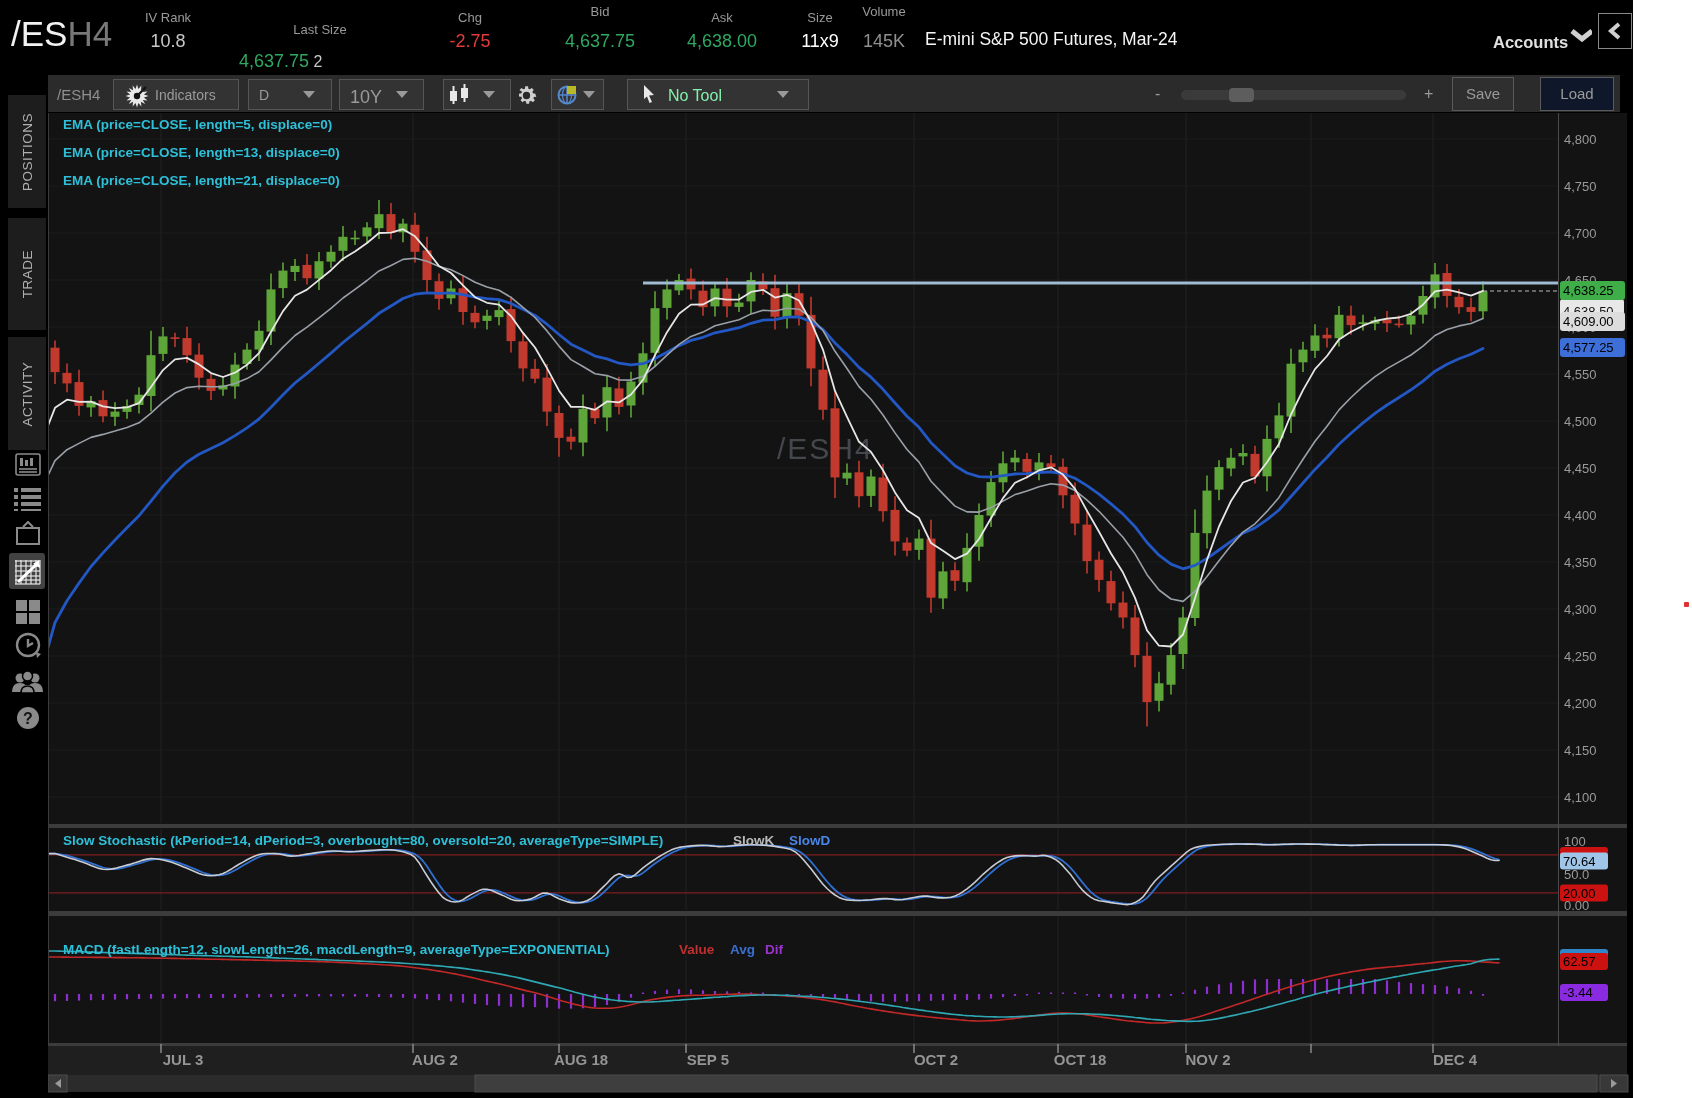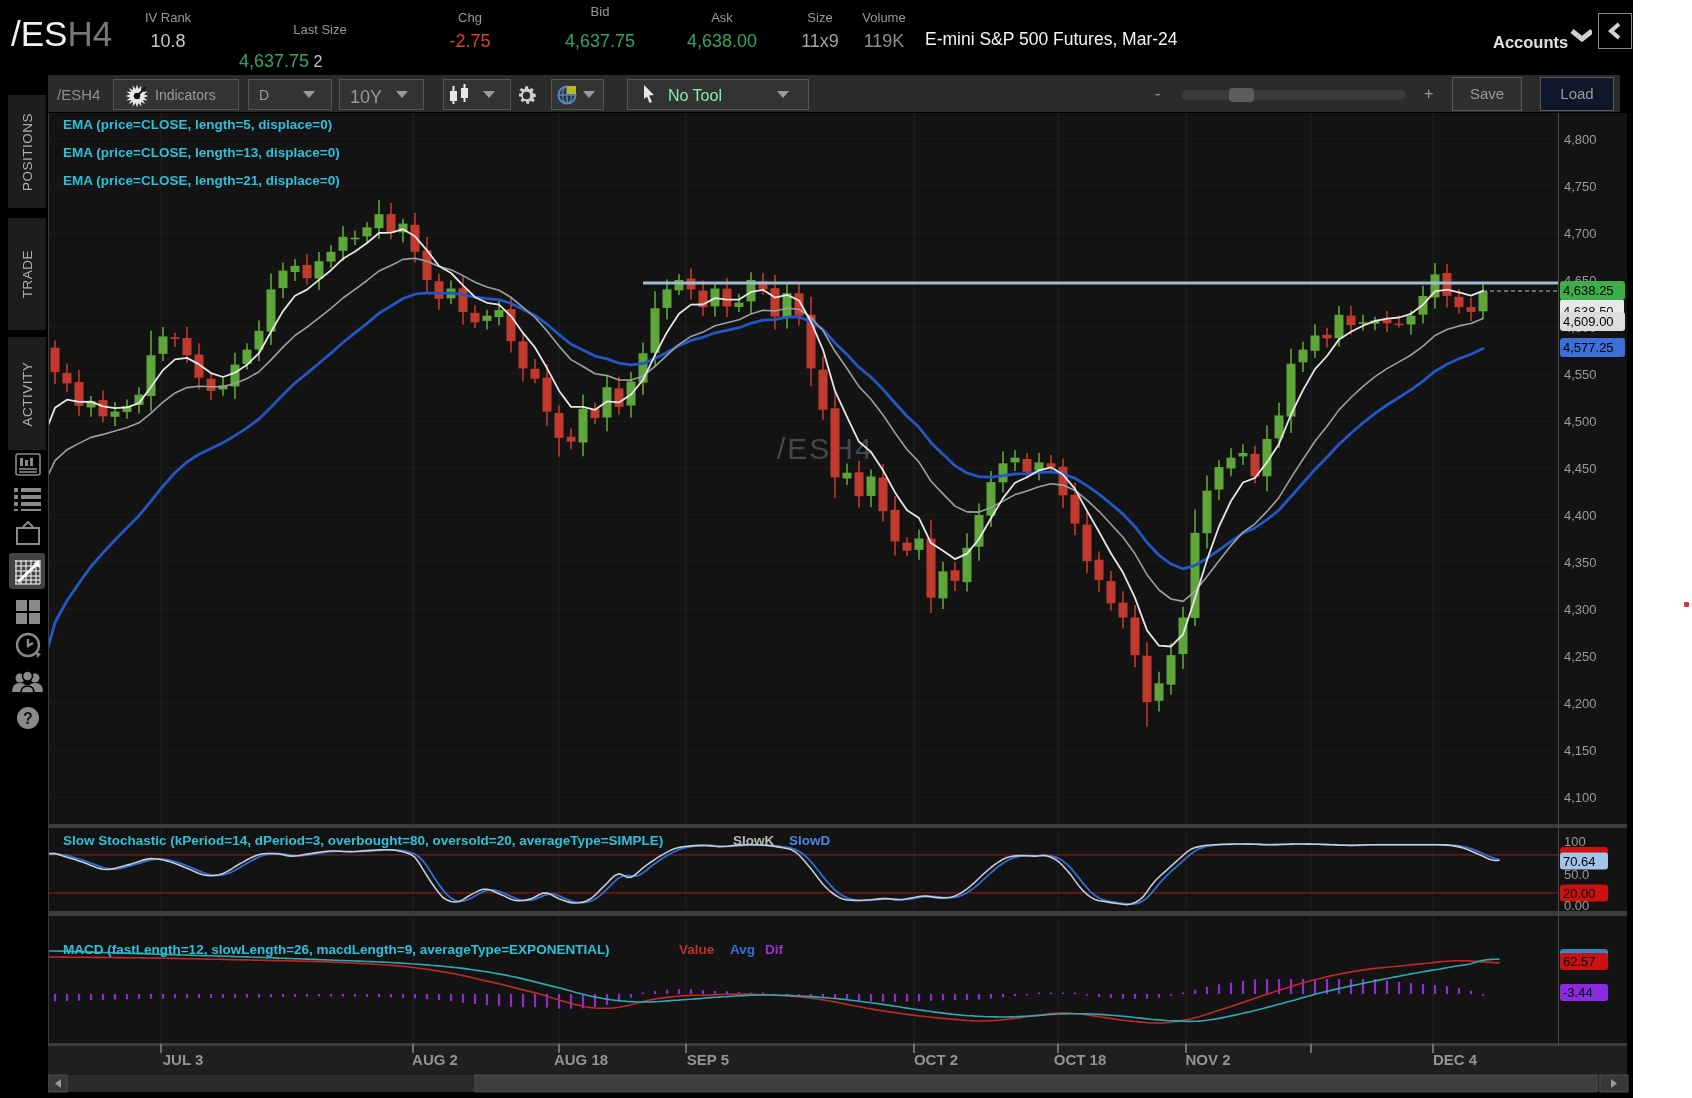--- a/index.html
+++ b/index.html
@@ -18,23 +18,23 @@
 <div class="abs lbl" style="left:168px;top:10px;transform:translateX(-50%);">IV Rank</div>
 <div class="abs val" style="left:168px;top:31px;transform:translateX(-50%);color:#c8c8c8;">10.8</div>
 <div class="abs lbl" style="left:320px;top:10px;transform:translateX(-50%);margin-top:12px;">Last Size</div>
 <div class="abs lbl" style="left:470px;top:10px;transform:translateX(-50%);">Chg</div>
 <div class="abs val" style="left:470px;top:31px;transform:translateX(-50%);color:#e03c3c;">-2.75</div>
 <div class="abs lbl" style="left:600px;top:4px;transform:translateX(-50%);">Bid</div>
 <div class="abs val" style="left:600px;top:31px;transform:translateX(-50%);color:#2fa862;">4,637.75</div>
 <div class="abs lbl" style="left:722px;top:10px;transform:translateX(-50%);">Ask</div>
 <div class="abs val" style="left:722px;top:31px;transform:translateX(-50%);color:#2fa862;">4,638.00</div>
 <div class="abs lbl" style="left:820px;top:10px;transform:translateX(-50%);">Size</div>
-<div class="abs val" style="left:820px;top:31px;transform:translateX(-50%);color:#a3a3a3;">11x9</div>
-<div class="abs lbl" style="left:884px;top:10px;transform:translateX(-50%);">Volume</div>
-<div class="abs val" style="left:884px;top:31px;transform:translateX(-50%);color:#8f8f8f;">119K</div>
+<div class="abs val" style="left:820px;top:31px;transform:translateX(-50%);color:#ffffff;">11x9</div>
+<div class="abs lbl" style="left:884px;top:4px;transform:translateX(-50%);">Volume</div>
+<div class="abs val" style="left:884px;top:31px;transform:translateX(-50%);color:#8f8f8f;">145K</div>
 <div class="abs val" style="left:239px;top:31px;color:#2fa862;margin-top:20px;">4,637.75<span style="color:#c8c8c8;font-size:16px;"> 2</span></div>
 <div class="abs" style="left:925px;top:29px;font-size:17.5px;color:#f5f5f5;">E-mini S&amp;P 500 Futures, Mar-24</div>
 <div class="abs" style="left:1493px;top:33px;font-size:16.5px;font-weight:bold;color:#e0e0e0;">Accounts</div>
 <svg class="abs" style="left:1570px;top:29px" width="22" height="13">
       <path d="M2 2 L12 10 L22 2" stroke="#d0d0d0" stroke-width="5" fill="none"></path>
     </svg>
 <div class="abs" style="left:1598px;top:13px;width:34px;height:36px;border:1px solid #888;background:#000;"></div>
 <svg class="abs" style="left:1607px;top:22px" width="16" height="18">
       <path d="M12 2 L4 9 L12 16" stroke="#d0d0d0" stroke-width="4" fill="none"></path>
     </svg>
@@ -77,21 +77,21 @@
 <div class="tbtn" style="left:627px;width:182px;"></div>
 <svg class="abs" style="left:641px;top:84px" width="16" height="20">
       <path d="M3 1 L13 11 L8 11.5 L11 18 L8.5 19 L6 12.5 L3 15 Z" fill="#e8e8e8"></path>
     </svg>
 <div class="abs" style="left:668px;top:87px;font-size:16px;color:#86efac;">No Tool</div>
 <span class="chev abs" style="left:777px;top:91px;"></span>
 <div class="abs" style="left:1155px;top:85px;font-size:16px;color:#9a9a9a;">-</div>
 <div class="abs" style="left:1181px;top:90px;width:225px;height:10px;background:#3a3a3a;border-radius:5px;"></div>
 <div class="abs" style="left:1229px;top:88px;width:25px;height:14px;background:#5d5d5d;border-radius:4px;"></div>
 <div class="abs" style="left:1424px;top:85px;font-size:16px;color:#9a9a9a;">+</div>
-<div class="abs" style="left:1452px;top:77px;width:70px;height:34px;border:1px solid #5a5a5a;background:#2f2f2f;color:#9a9a9a;font-size:15px;text-align:center;line-height:32px;">Save</div>
+<div class="abs" style="left:1452px;top:77px;width:62px;height:34px;border:1px solid #5a5a5a;background:#2f2f2f;color:#9a9a9a;font-size:15px;text-align:center;line-height:32px;">Save</div>
 <div class="abs" style="left:1540px;top:77px;width:74px;height:34px;border:1px solid #5a5a5a;background:#0f172a;color:#9a9a9a;font-size:15px;text-align:center;line-height:32px;">Load</div>
 <div class="tabv" style="top:95px;height:113px;">
       <span>POSITIONS</span>
     </div>
 <div class="tabv" style="top:218px;height:112px;">
       <span>TRADE</span>
     </div>
 <div class="tabv" style="top:337px;height:113px;">
       <span>ACTIVITY</span>
     </div>

